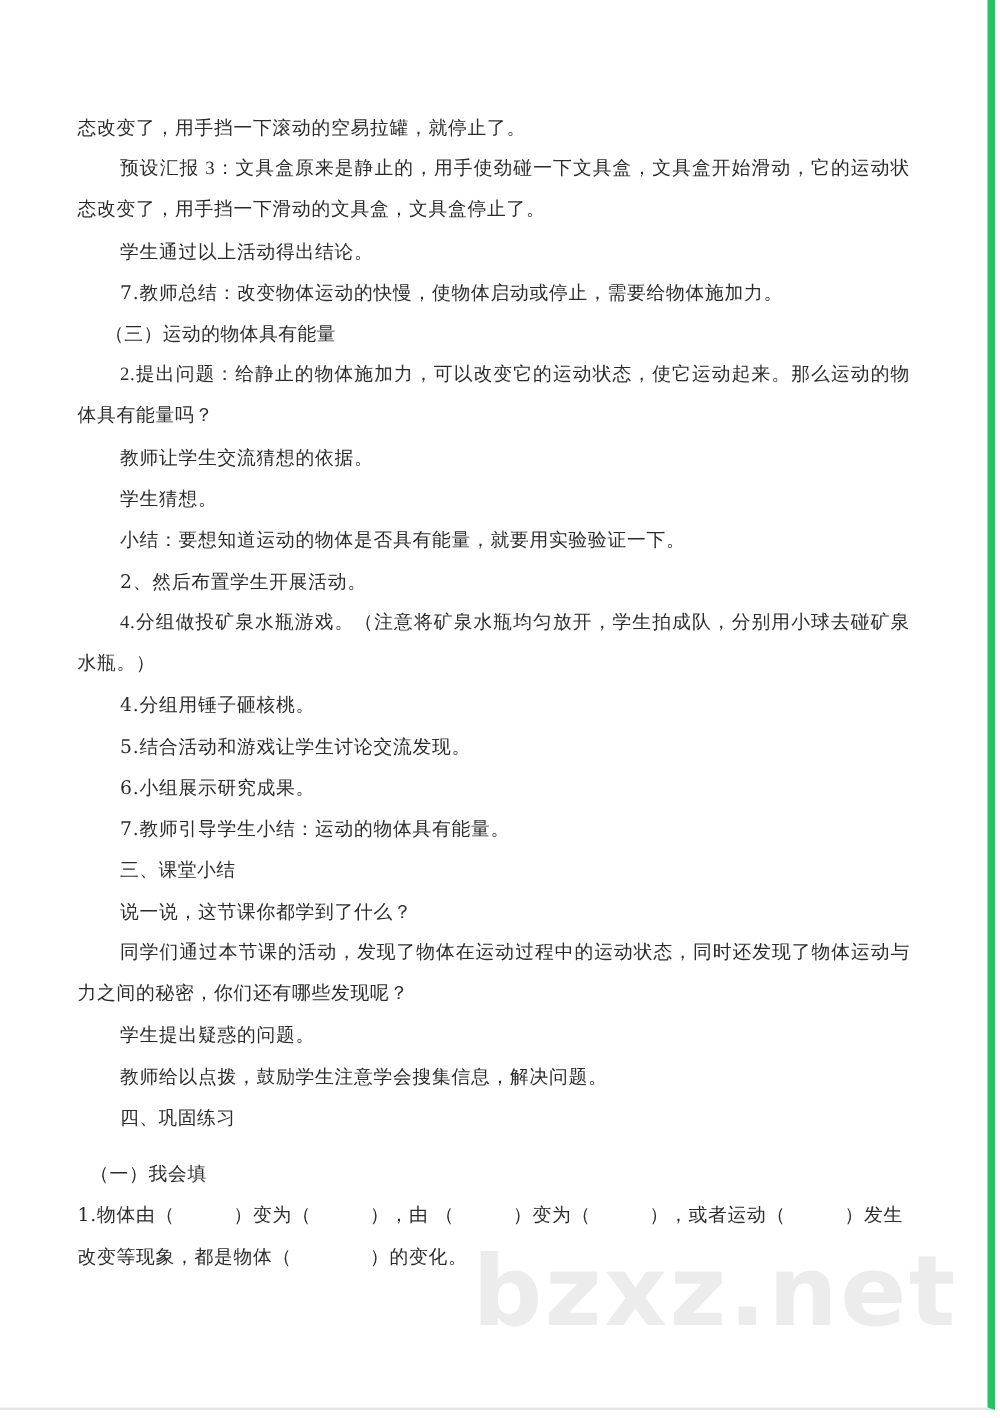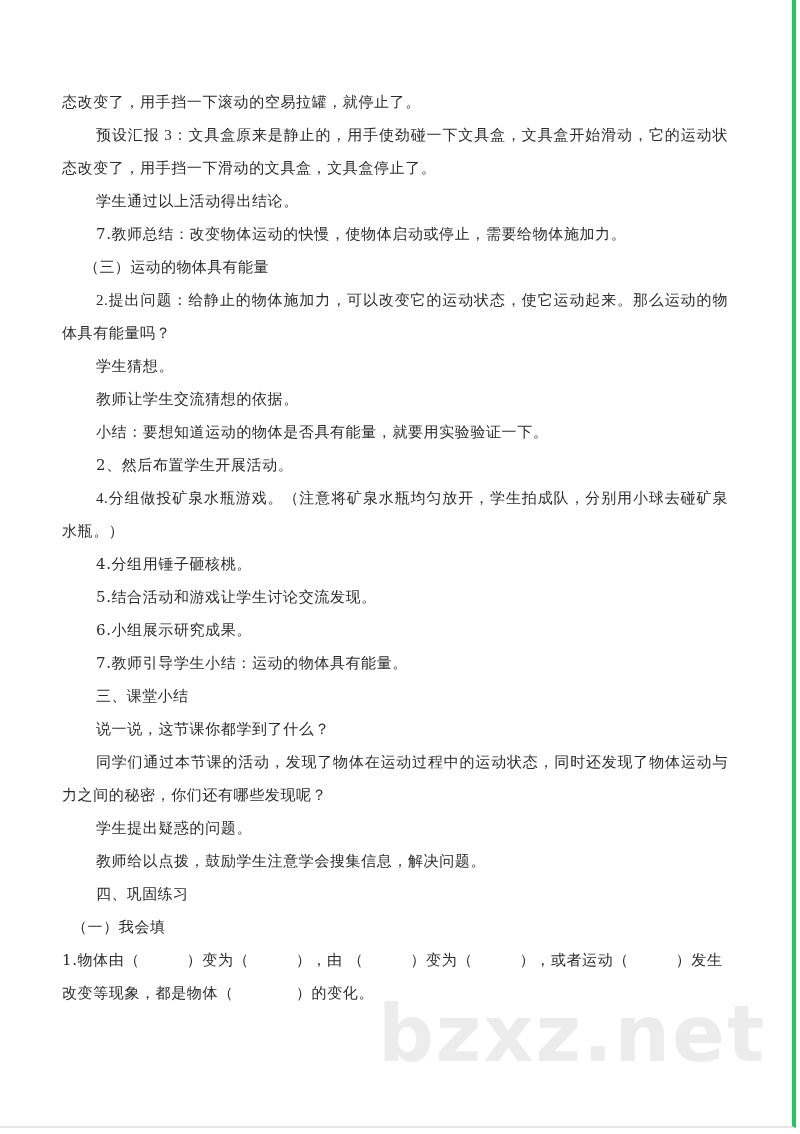--- a/index.html
+++ b/index.html
@@ -15,39 +15,39 @@
       font-family: "DejaVu Serif", "Liberation Serif", serif;
       color: #2b2b2b;
     }
     .page {
       position: absolute;
       left: 0;
       top: 0;
       width: 796px;
       height: 1128px;
       background: #ffffff;
-      border-right: 4px solid #22c55e;
+      border-right: 6px solid #22c55e;
       border-bottom: 2px solid #e6e6e6;
       box-sizing: border-box;
     }
     .content {
       position: absolute;
       left: 62px;
       top: 86px;
       width: 666px;
     }
     .line {
       font-size: 15px;
       line-height: 33px;
       height: 33px;
       white-space: nowrap;
       letter-spacing: 0.6px;
     }
     .indent { padding-left: 34px; }
-    .indent-sm { padding-left: 10px; }
+    .indent-sm { padding-left: 10px; margin-top: 12px; }
     .bold { font-weight: normal; font-family: "DejaVu Sans", "Liberation Sans", sans-serif; letter-spacing: 0.4px; }
     .para-wrap {
       font-size: 15px;
       line-height: 33px;
       letter-spacing: 0.6px;
       text-indent: 34px;
       text-align: justify;
       width: 666px;
       font-family: Liberation Serif, serif;
     }
@@ -72,22 +72,22 @@
 <div class="page">
   <div class="watermark">bzxz.net</div>
 
   <div class="content">
     <div class="line">态改变了，用手挡一下滚动的空易拉罐，就停止了。</div>
     <div class="para-wrap">预设汇报 3：文具盒原来是静止的，用手使劲碰一下文具盒，文具盒开始滑动，它的运动状态改变了，用手挡一下滑动的文具盒，文具盒停止了。</div>
     <div class="line indent">学生通过以上活动得出结论。</div>
     <div class="line indent">7.教师总结：改变物体运动的快慢，使物体启动或停止，需要给物体施加力。</div>
     <div class="line bold" style="padding-left:22px;">（三）运动的物体具有能量</div>
     <div class="para-wrap">2.提出问题：给静止的物体施加力，可以改变它的运动状态，使它运动起来。那么运动的物体具有能量吗？</div>
+    <div class="line indent">教师让学生交流猜想的依据。</div>
     <div class="line indent">学生猜想。</div>
-    <div class="line indent">教师让学生交流猜想的依据。</div>
     <div class="line indent">小结：要想知道运动的物体是否具有能量，就要用实验验证一下。</div>
     <div class="line indent">2、然后布置学生开展活动。</div>
     <div class="para-wrap">4.分组做投矿泉水瓶游戏。（注意将矿泉水瓶均匀放开，学生拍成队，分别用小球去碰矿泉水瓶。）</div>
     <div class="line indent">4.分组用锤子砸核桃。</div>
     <div class="line indent">5.结合活动和游戏让学生讨论交流发现。</div>
     <div class="line indent">6.小组展示研究成果。</div>
     <div class="line indent">7.教师引导学生小结：运动的物体具有能量。</div>
     <div class="line indent bold">三、课堂小结</div>
     <div class="line indent">说一说，这节课你都学到了什么？</div>
     <div class="para-wrap">同学们通过本节课的活动，发现了物体在运动过程中的运动状态，同时还发现了物体运动与力之间的秘密，你们还有哪些发现呢？</div>

